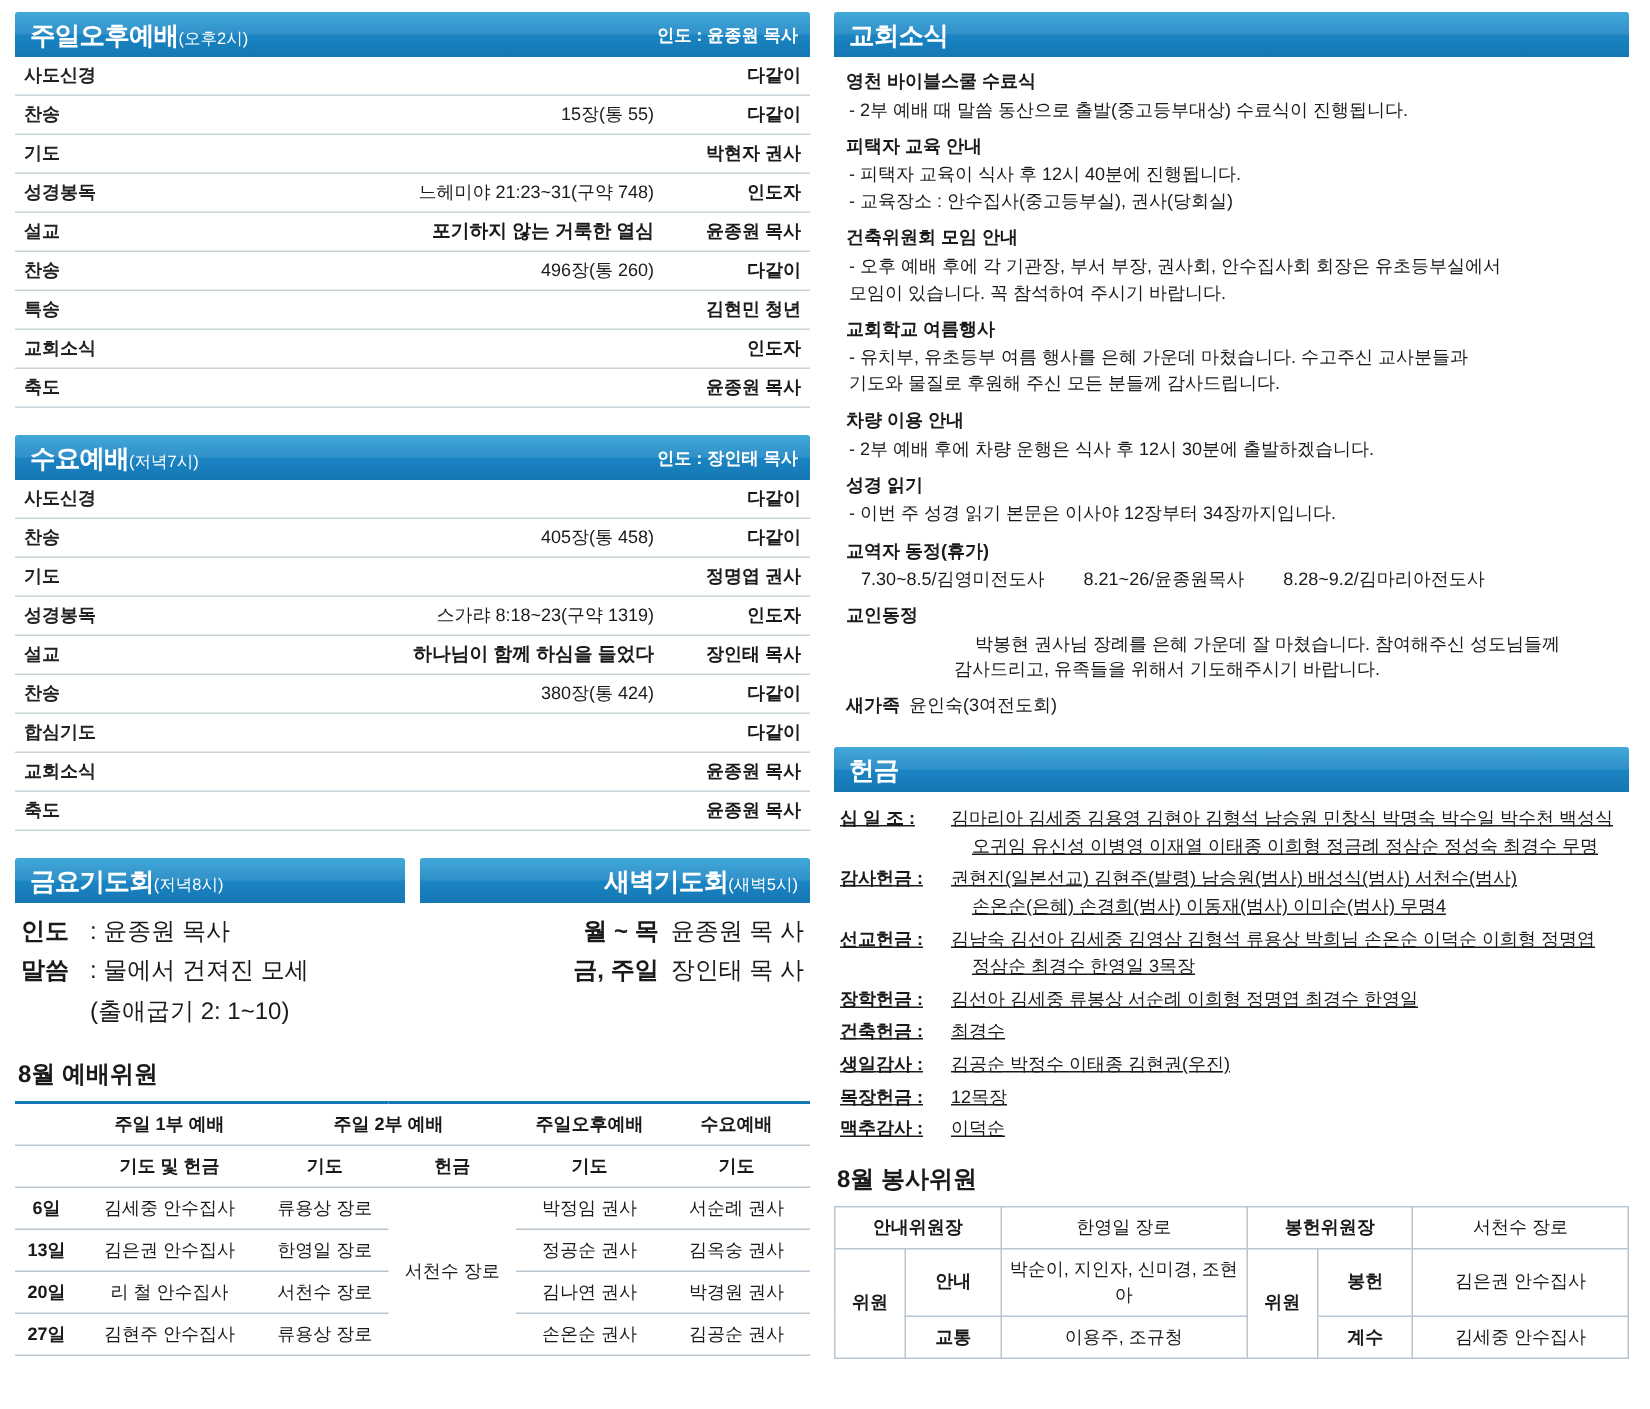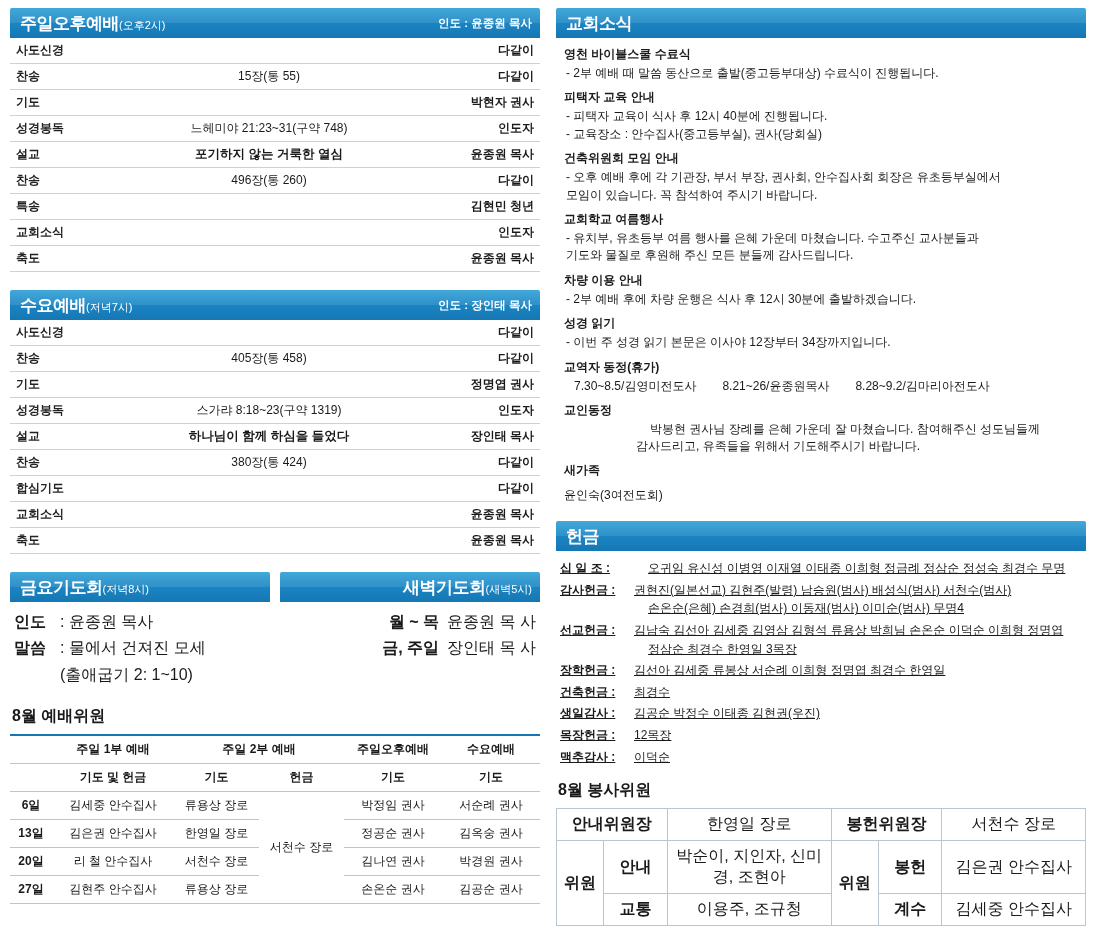--- a/index.html
+++ b/index.html
@@ -66,21 +66,21 @@
     border-collapse: collapse;
     font-size: 12px;
   }
   table.wtab td {
     border-bottom: 1px solid #c9d3da;
     padding: 4px 6px;
     height: 23px;
     vertical-align: middle;
   }
   td.c1 { width: 86px; font-weight: bold; color: #222; }
-  td.c2 { text-align: center; }
+  td.c2 { text-align: right; }
   td.c3 { width: 98px; text-align: right; font-weight: bold; }
   td.c2.strong { font-weight: bold; font-size: 12.5px; }
 
   .gap { height: 18px; }
   .gap-sm { height: 10px; }
 
   
   .duo { display: flex; gap: 10px; }
   .duo > div { flex: 1; }
   .bar.right-al .bar-title { width: 100%; text-align: right; }
@@ -118,37 +118,37 @@
   }
   table.grid thead th { font-weight: bold; }
   table.grid .topline { border-top: 2px solid #1577b4; }
   table.grid td.day { font-weight: bold; width: 42px; }
 
   
   .news { padding: 8px 4px 0 8px; font-size: 12px; }
   .news .item { margin-bottom: 7px; }
   .news .t { font-weight: bold; margin-bottom: 2px; }
   .news .l { line-height: 1.45; padding-left: 2px; }
-  .news .inline { display: flex; gap: 6px; flex-direction: column; }
+  .news .inline { display: flex; gap: 6px; }
   .news .inline .t { flex: none; }
   .news .cols { display: flex; gap: 26px; padding-left: 10px; }
 
   
   .offer { padding: 8px 2px 0 4px; font-size: 12px; line-height: 1.55; }
   .offer .row { display: flex; margin-bottom: 3px; text-decoration: underline; }
   .offer .k { font-weight: bold; flex: none; width: 74px; }
   .offer .v { flex: 1; }
   .offer .v .ln { display: block; }
   .offer .v .ln.ind { padding-left: 14px; }
 
   
   table.svc {
     width: 100%;
     border-collapse: collapse;
-    font-size: 16px;
+    font-size: 12px;
     text-align: center;
   }
   table.svc td {
     border: 1px solid #b9c6cf;
     padding: 5px 3px;
     height: 28px;
   }
   table.svc td.hdr { font-weight: bold; background: #fff; }
 </style>
 </head>
@@ -433,20 +433,21 @@
 
     <div class="gap-sm"></div>
 
     <div class="bar">
       <div class="bar-title">헌금</div>
     </div>
     <div class="offer">
       <div class="row">
         <span class="k">십 일 조 :</span>
         <span class="v">
+          <span class="ln">김마리아 김세중 김용영 김현아 김형석 남승원 민창식 박명숙 박수일 박수천 백성식</span>
           <span class="ln ind">오귀임 유신성 이병영 이재열 이태종 이희형 정금례 정삼순 정성숙 최경수 무명</span>
         </span>
       </div>
       <div class="row">
         <span class="k">감사헌금 :</span>
         <span class="v">
           <span class="ln">권현진(일본선교)  김현주(발령)  남승원(범사)  배성식(범사)  서천수(범사)</span>
           <span class="ln ind">손온순(은혜) 손경희(범사) 이동재(범사) 이미순(범사) 무명4</span>
         </span>
       </div>

